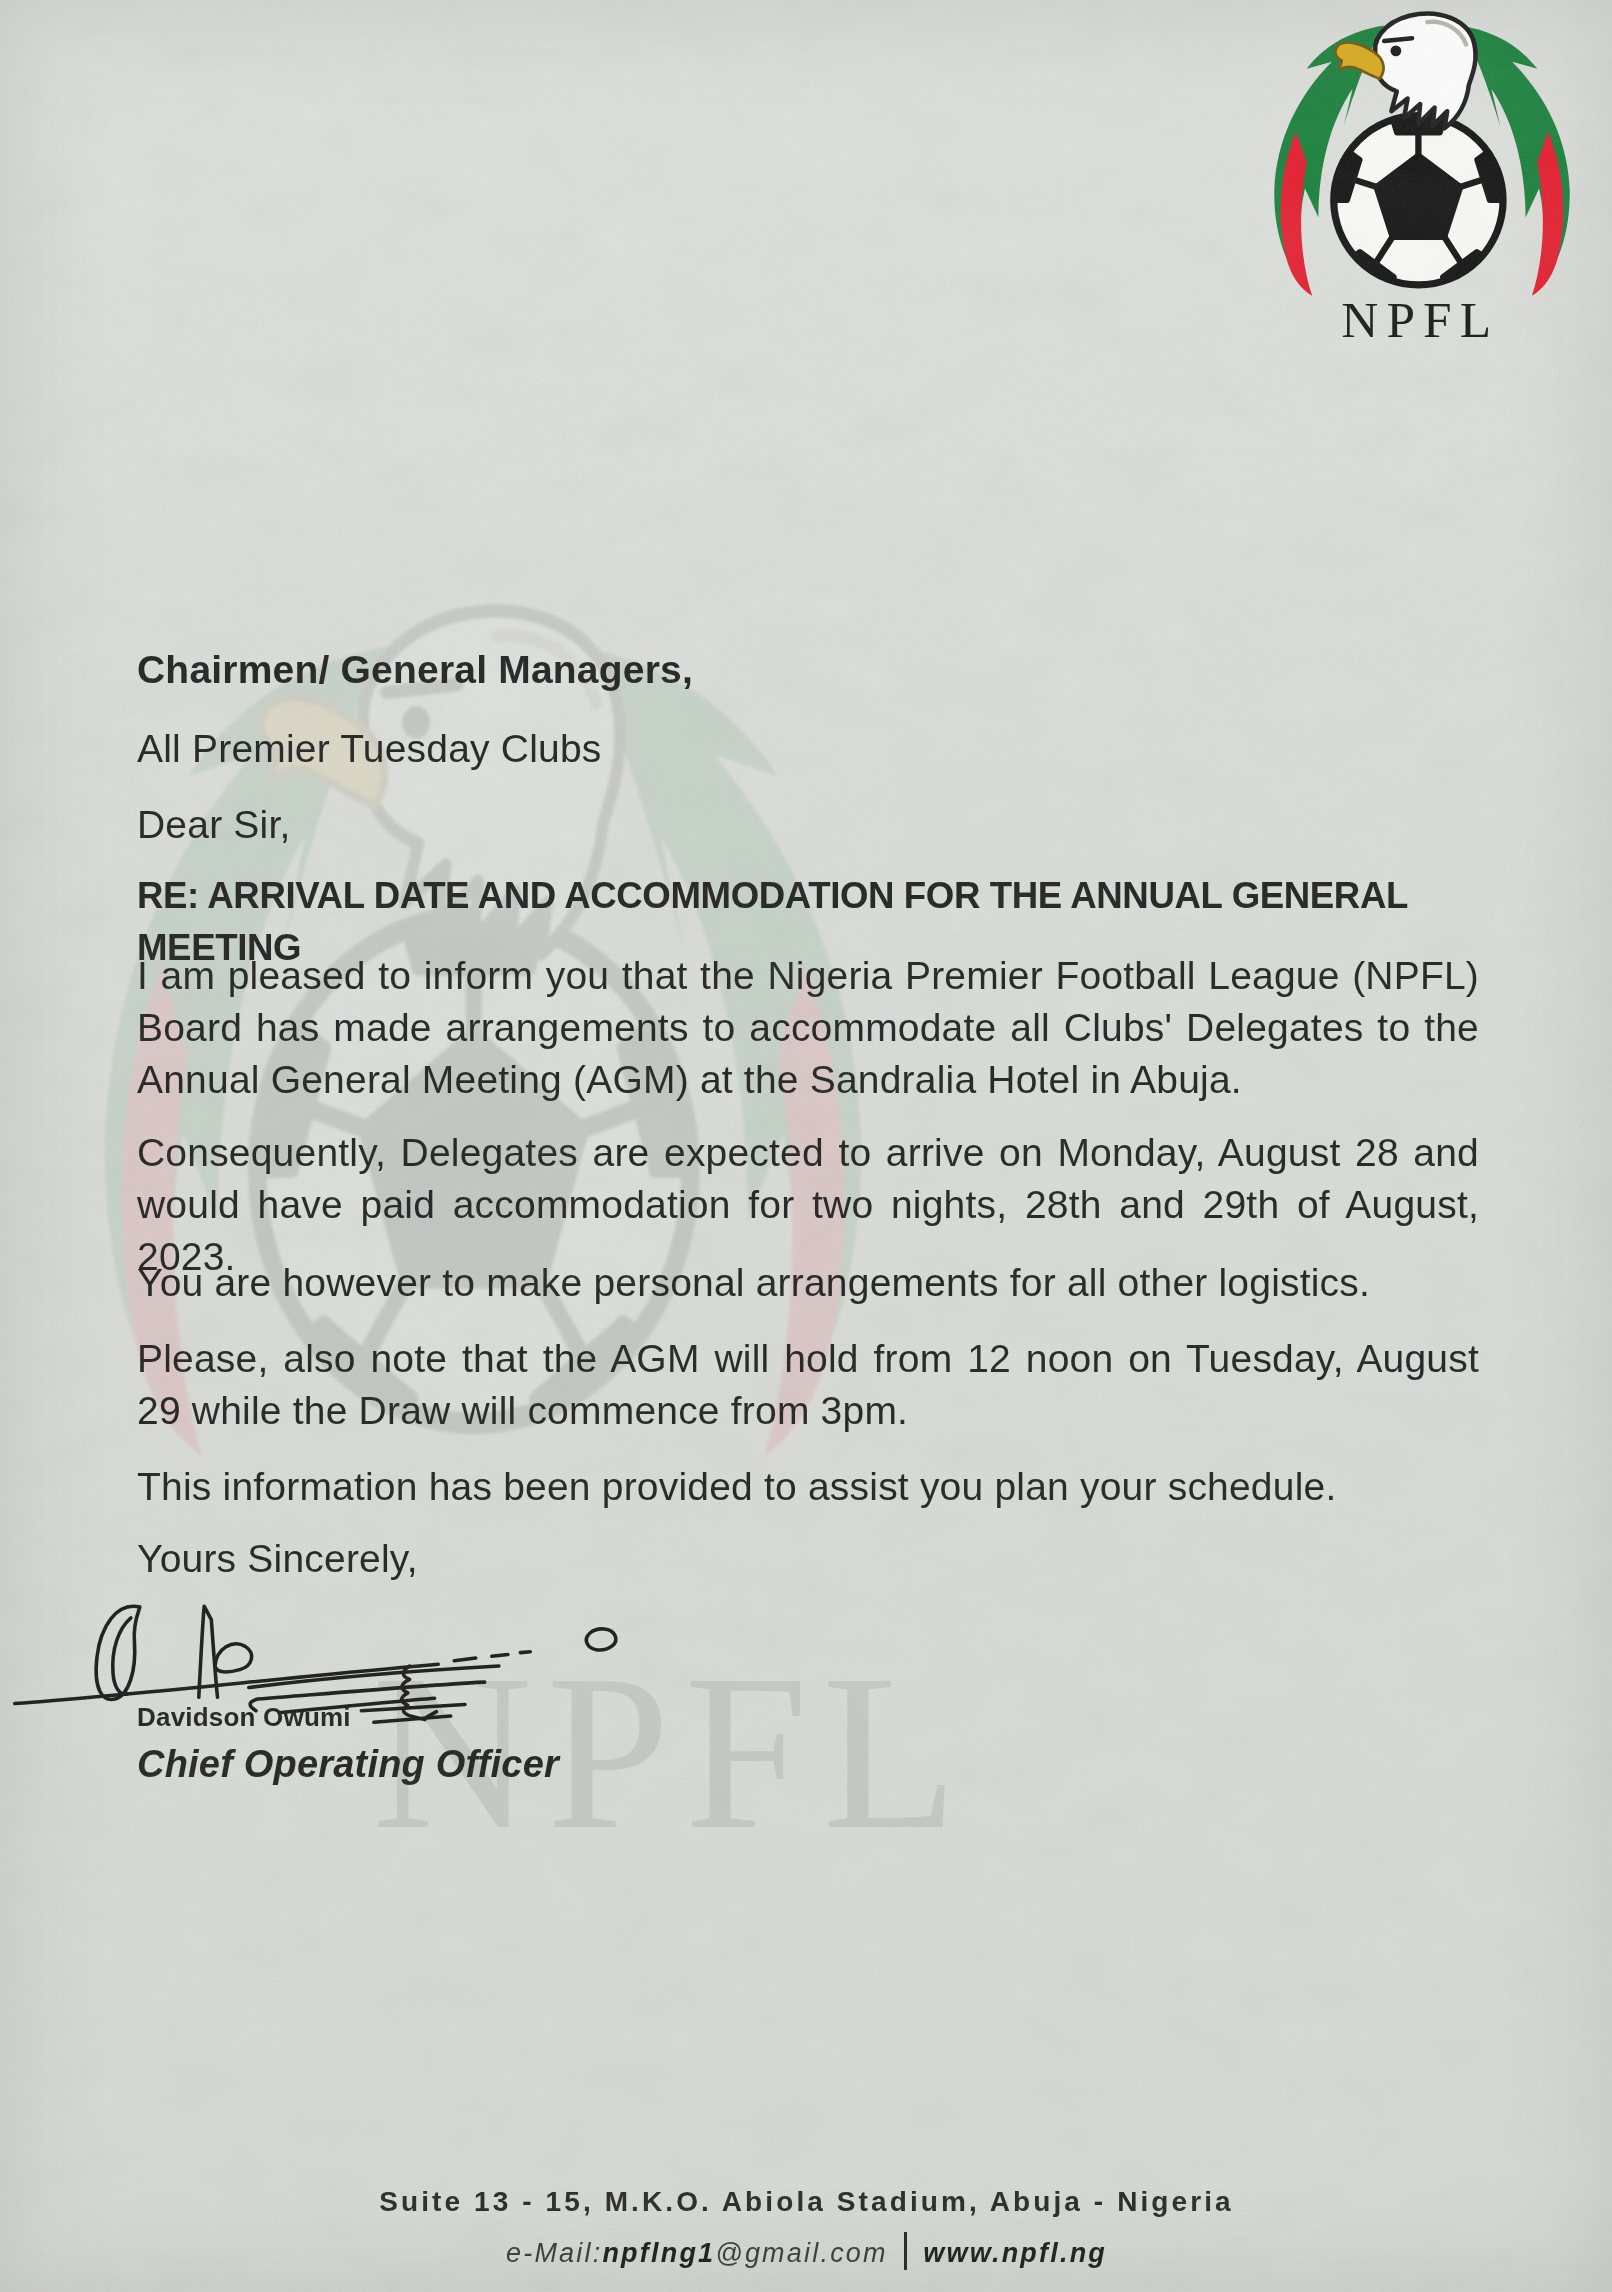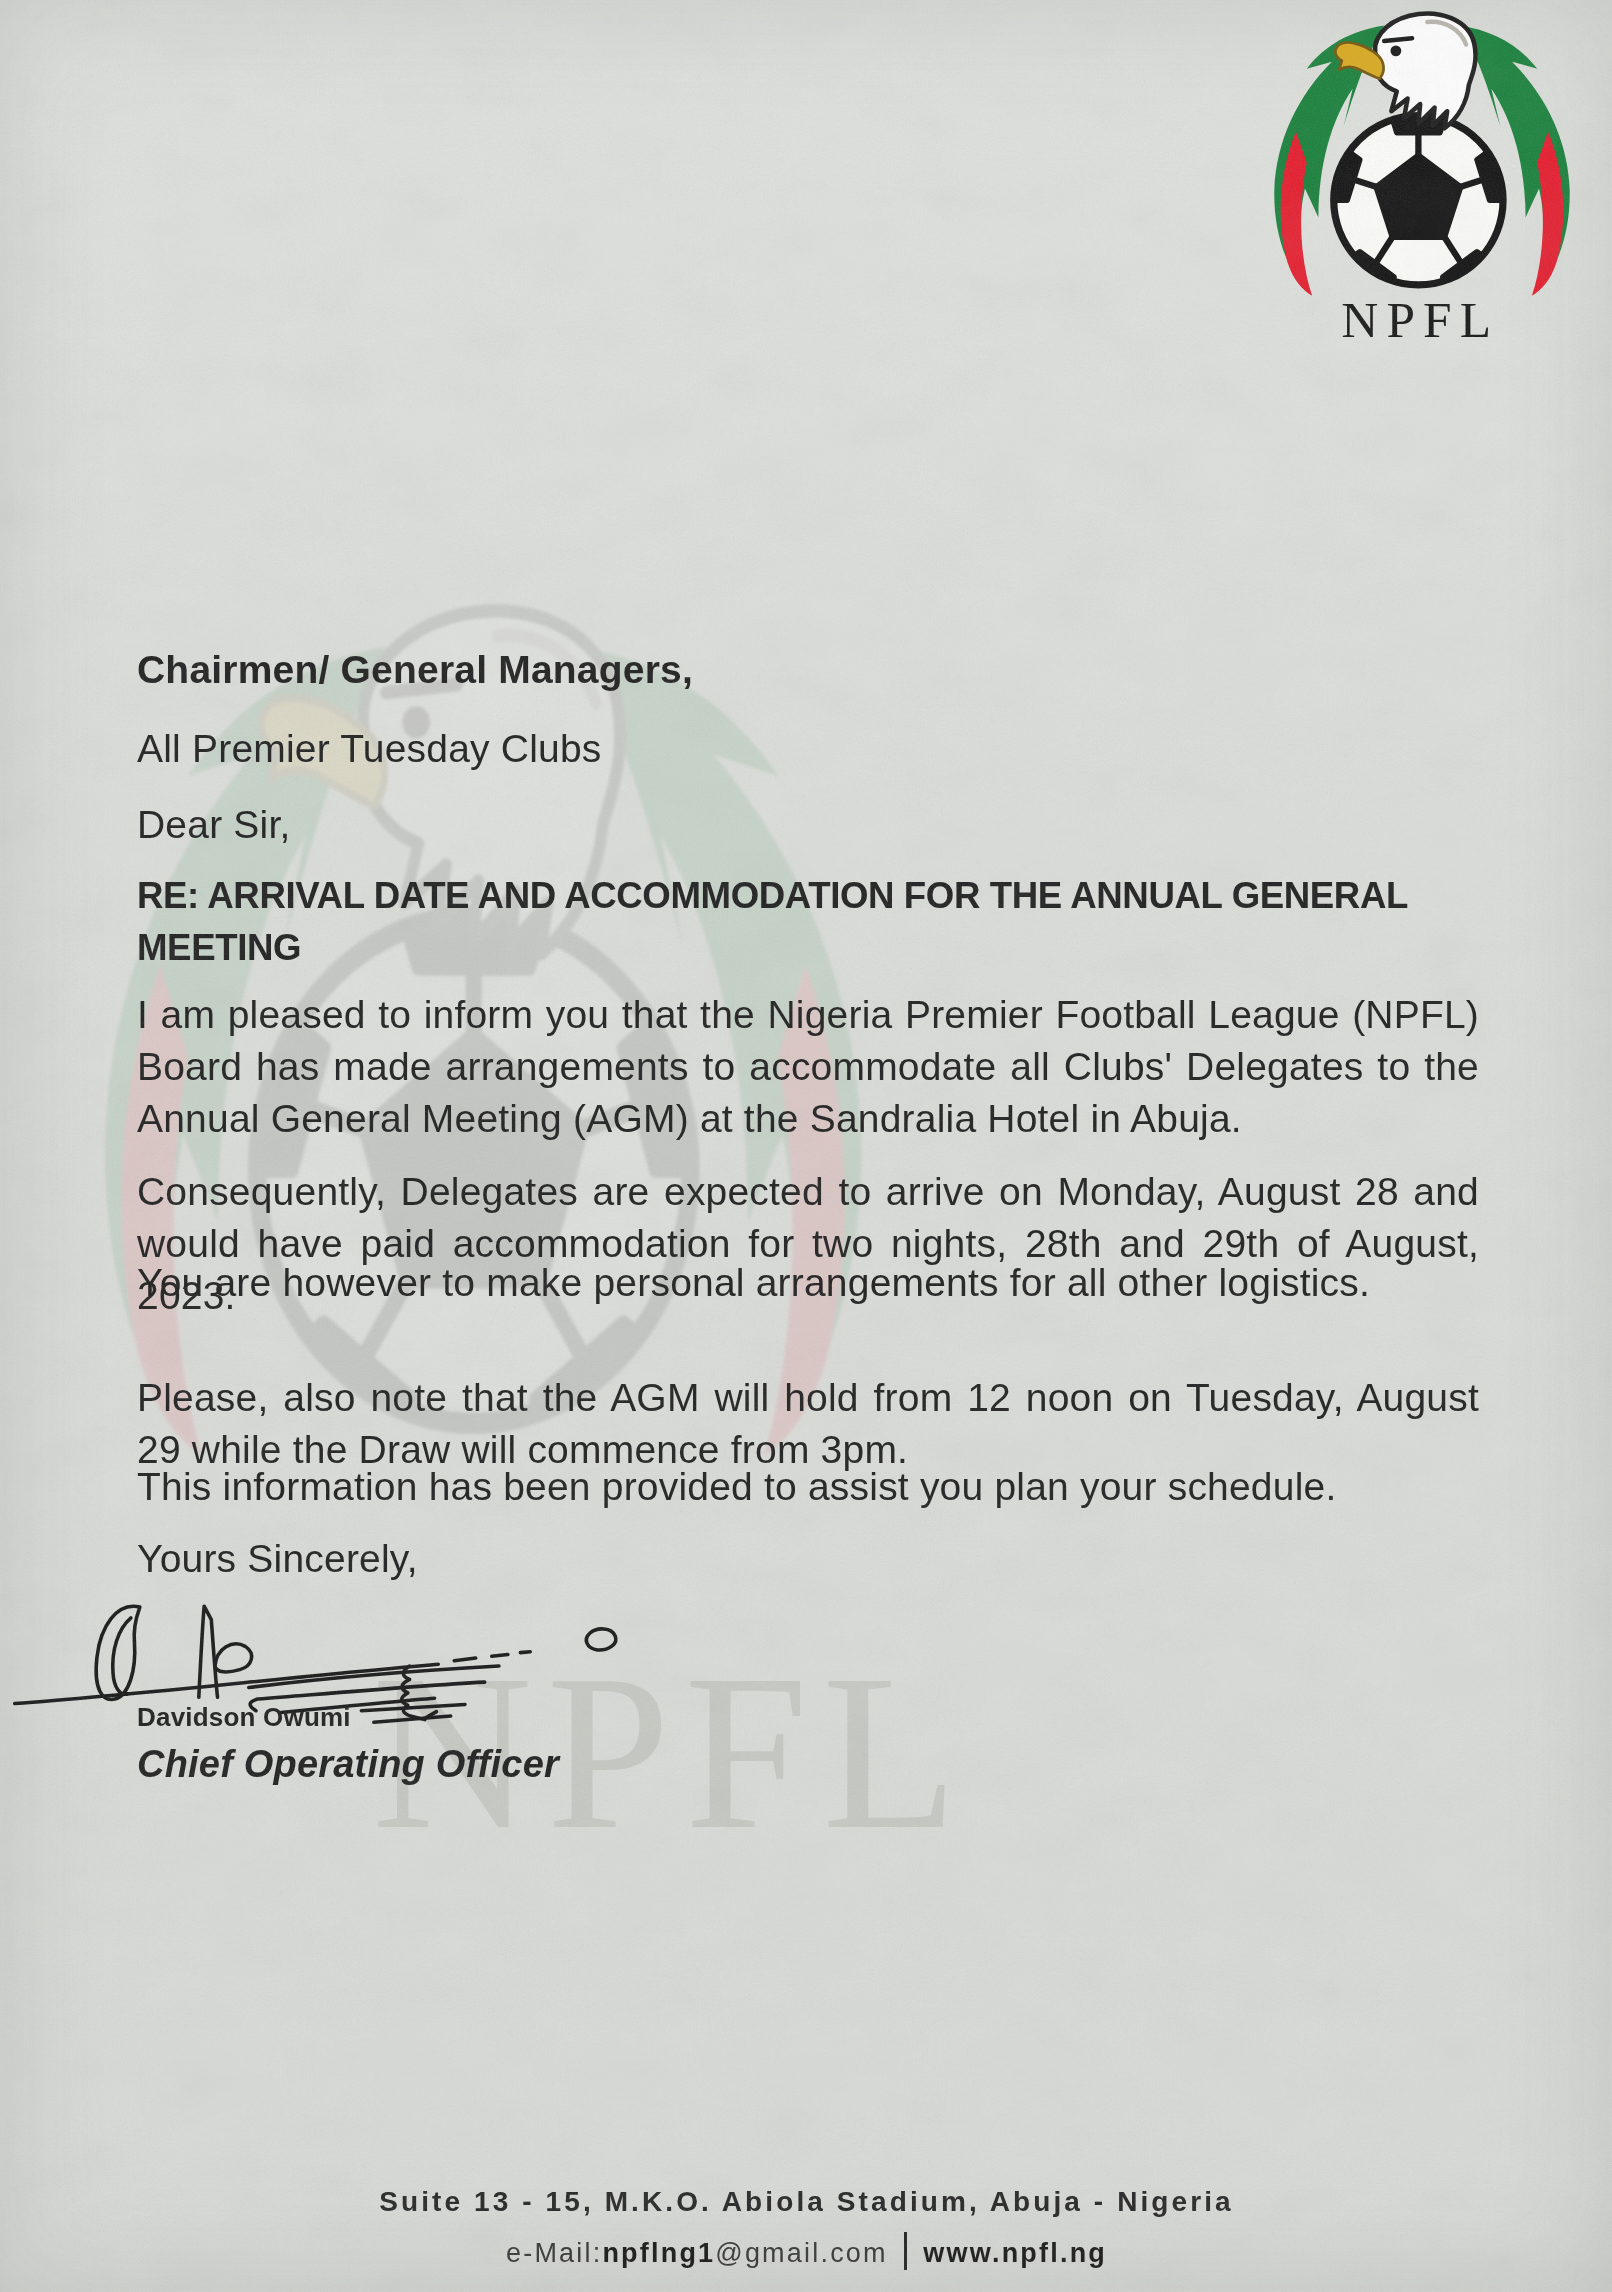--- a/index.html
+++ b/index.html
@@ -15,21 +15,21 @@
     box-shadow:inset 0 0 107px rgba(90,95,88,0.18);
   }
   .abs{position:absolute;}
   
   .txt{left:137px;right:134px;font-size:39px;line-height:52px;letter-spacing:0.2px;}
   .date{top:492px;}
   .recipient{top:644px;font-weight:bold;}
   .recipient-org{top:723px;}
   .salutation{top:799px;}
   .subject{top:870px;font-weight:bold;font-size:37px;letter-spacing:-0.4px;transform:scaleX(0.99);transform-origin:left;}
-  .para{text-align:justify;margin-top:39px;}
+  .para{text-align:justify;}
   .p1{top:950px;}
   .p2{top:1127px;}
   .p3{top:1257px;}
   .p4{top:1333px;}
   .p5{top:1461px;}
   .closing{top:1533px;}
   .sig-name{top:1691px;font-size:26px;font-weight:bold;}
   .sig-title{top:1738px;font-size:38px;font-weight:bold;font-style:italic;}
   
   .wm-text{
@@ -41,21 +41,21 @@
     user-select:none;
   }
   .ghost-logo{left:22.4px;top:582px;width:922px;height:1030px;opacity:0.10;filter:blur(1.8px);}
   
   .logo-box{left:1241px;top:3.6px;width:362px;height:344px;}
   
   .sig-box{left:5.4px;top:1591px;width:627px;height:134px;}
   
   .footer-line{left:0;width:100%;text-align:center;}
   .footer-address{top:2186px;font-size:28px;font-weight:bold;letter-spacing:3.1px;color:#222;}
-  .footer-contacts{top:2232px;font-size:27px;letter-spacing:2.2px;color:#2e2e2e;}
+  .footer-contacts{top:2232px;font-size:27px;letter-spacing:2.2px;color:#2e2e2e;font-style:italic;}
   .seg-bold{font-weight:bold;color:#141414;}
   .seg-light{font-weight:normal;color:#333;}
   .vbar{display:inline-block;width:3.6px;height:38px;background:#1d1d1d;margin:0 16px;vertical-align:-8px;}
   
   .grain{left:0;top:0;width:100%;height:100%;pointer-events:none;}
 </style>
 </head>
 <body>
 
 <div class="page">

